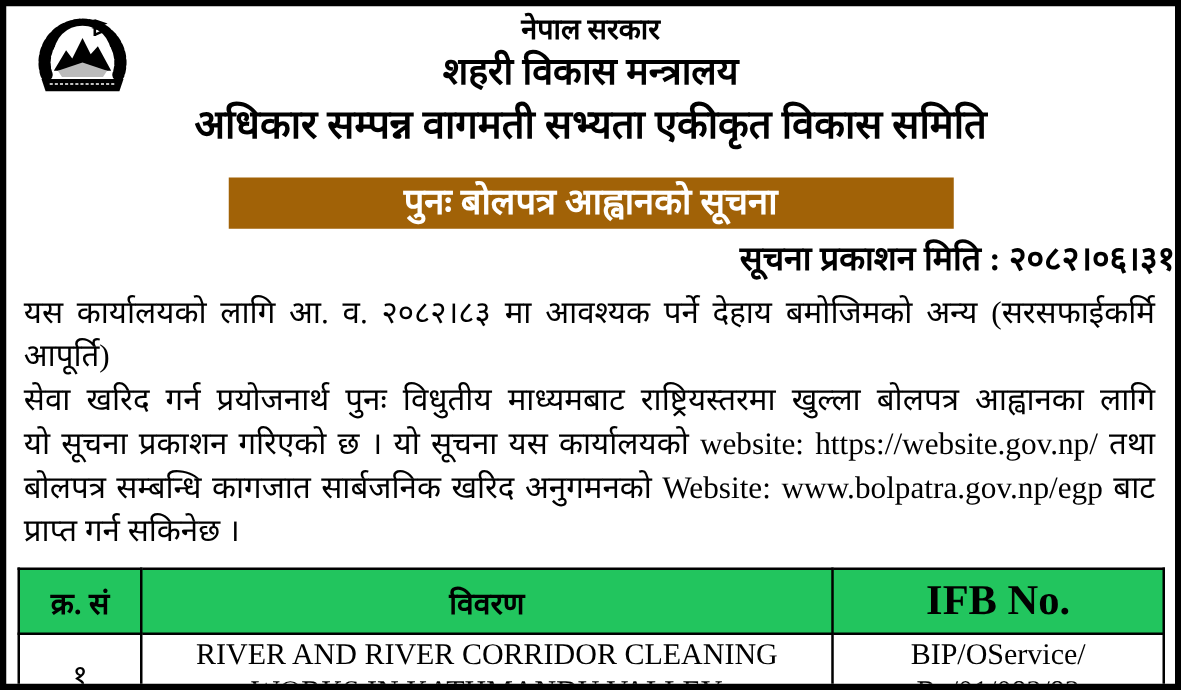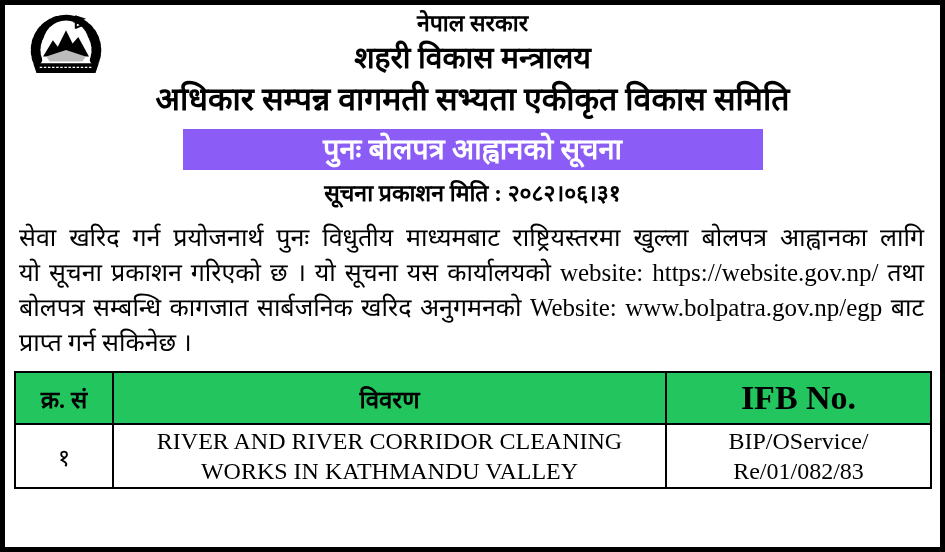--- a/index.html
+++ b/index.html
@@ -17,30 +17,30 @@
   .emblem {
     position: absolute; left: 20px; top: 4px;
     width: 82px; height: 78px;
   }
   .hdr { text-align: center; font-weight: bold; }
   .hdr-gov       { margin-top: 4px;  font-size: 23px; line-height: 30px; }
   .hdr-ministry  { margin-top: 1px;  font-size: 30px; line-height: 36px; }
   .hdr-committee { margin-top: 3px;  font-size: 32px; line-height: 40px; }
   
   .banner {
-    margin: 10px auto 0;
+    margin: 23px auto 0;
     width: 580px; height: 41px;
-    background: #8b5cf6; color: #fff;
+    background: #a16207; color: #fff;
     text-align: center; font-weight: bold;
     font-size: 29px; line-height: 41px;
   }
   
   .date-line {
-    margin-top: 9px; text-align: center;
-    font-weight: bold; font-size: 23px; line-height: 30px;
+    margin-top: 9px; text-align: right;
+    font-weight: bold; font-size: 27px; line-height: 30px;
   }
   
   .para { margin: 11px 16px 0 14px; font-size: 25px; }
   .para .line { line-height: 35px; }
   .para .line.just { text-align: justify; text-align-last: justify; }
   .para .line.last { text-align: left; }
   
   table.notice {
     margin: 11px 0 0 9px;
     border-collapse: collapse;
@@ -82,20 +82,21 @@
 
   <div class="hdr hdr-gov">नेपाल सरकार</div>
   <div class="hdr hdr-ministry">शहरी विकास मन्त्रालय</div>
   <div class="hdr hdr-committee">अधिकार सम्पन्न वागमती सभ्यता एकीकृत विकास समिति</div>
 
   <div class="banner">पुनः बोलपत्र आह्वानको सूचना</div>
 
   <div class="date-line">सूचना प्रकाशन मिति : २०८२।०६।३१</div>
 
   <div class="para">
+    <div class="line just">यस कार्यालयको लागि आ. व. २०८२।८३ मा आवश्यक पर्ने देहाय बमोजिमको अन्य (सरसफाईकर्मि आपूर्ति)</div>
     <div class="line just">सेवा खरिद गर्न प्रयोजनार्थ पुनः विधुतीय माध्यमबाट राष्ट्रियस्तरमा खुल्ला बोलपत्र आह्वानका लागि</div>
     <div class="line just">यो सूचना प्रकाशन गरिएको छ । यो सूचना यस कार्यालयको website: https://website.gov.np/ तथा</div>
     <div class="line just">बोलपत्र सम्बन्धि कागजात सार्बजनिक खरिद अनुगमनको Website: www.bolpatra.gov.np/egp बाट</div>
     <div class="line last">प्राप्त गर्न सकिनेछ ।</div>
   </div>
 
   <table class="notice">
     <colgroup>
       <col style="width:98px">
       <col style="width:553px">

